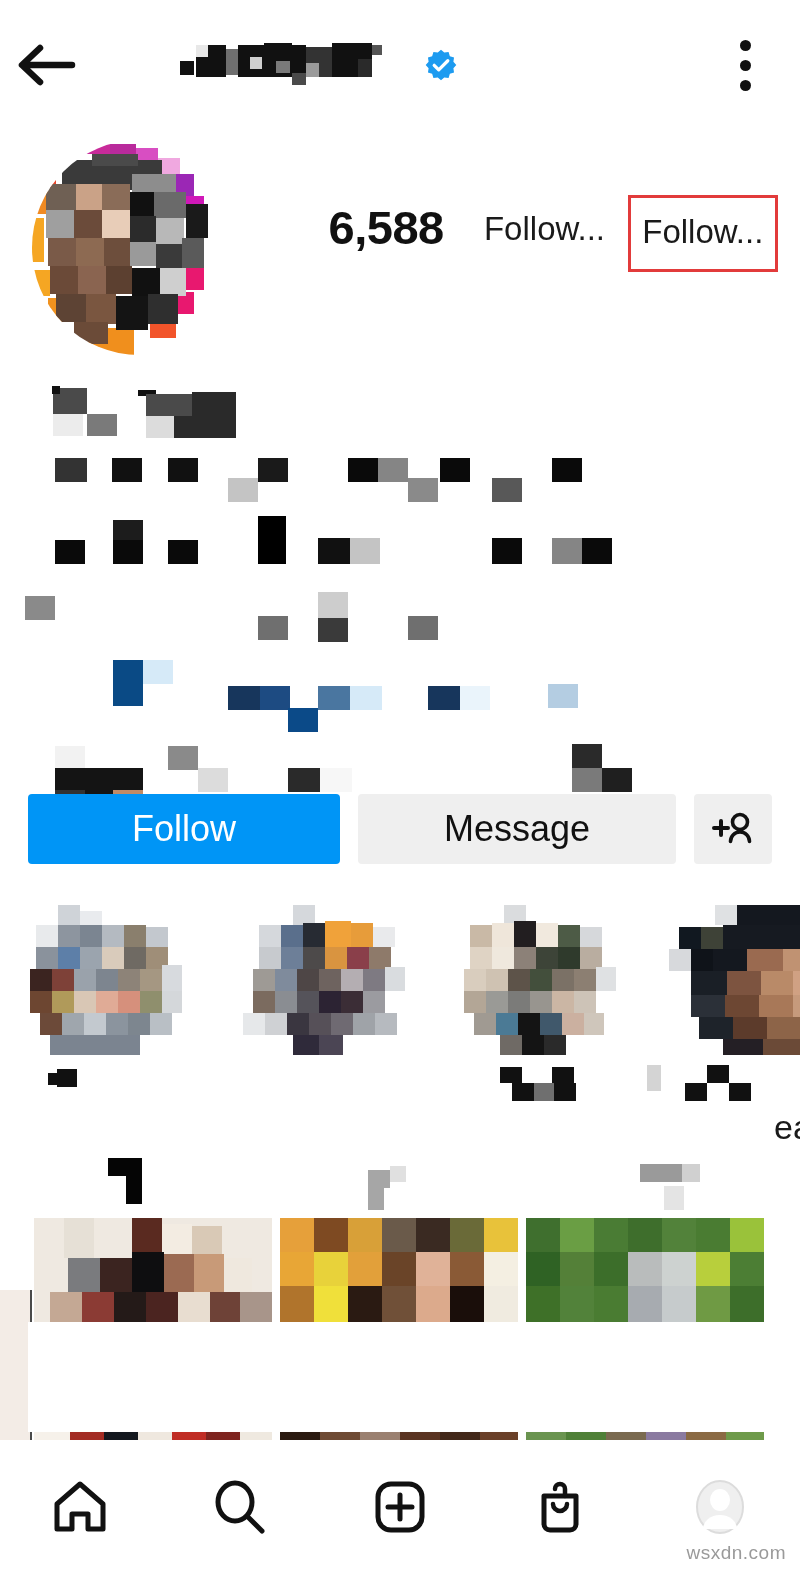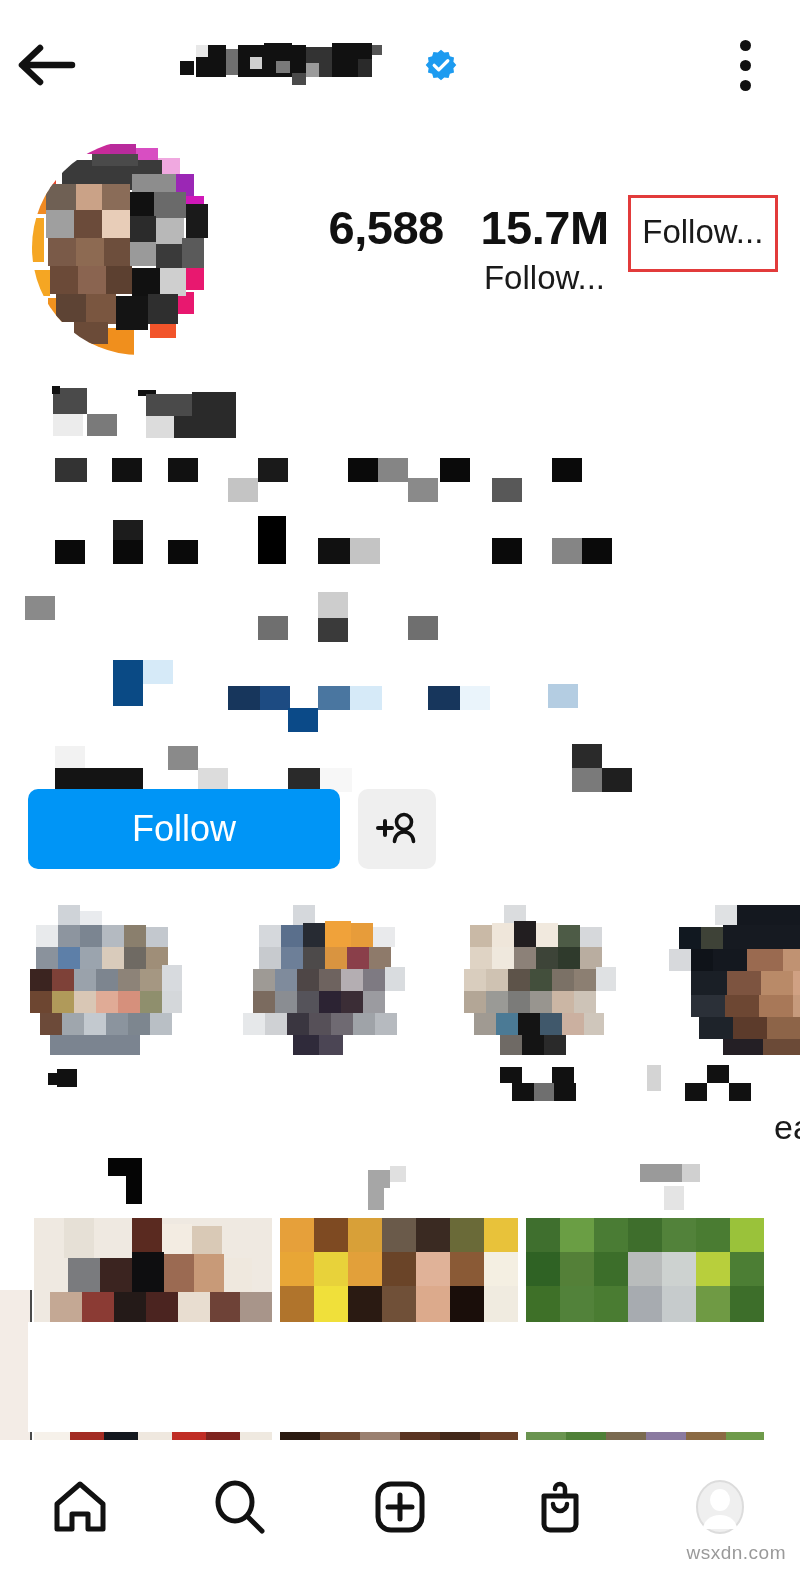--- a/index.html
+++ b/index.html
@@ -50,21 +50,21 @@
   
   .bio { position: absolute; top: 378px; left: 0; width: 800px; height: 390px; }
   .px { position: absolute; }
 
   
   .actions {
     position: absolute; top: 785px; left: 0; width: 800px; height: 88px;
     display: flex; align-items: center; gap: 18px; padding: 0 28px;
   }
   .btn {
-    height: 80px; border-radius: 10px; display: flex; align-items: center;
+    height: 70px; border-radius: 4px; display: flex; align-items: center;
     justify-content: center; font-size: 36px; border: none; cursor: pointer;
   }
   .btn-follow { flex: 0 0 312px; background: #0095F6; color: #fff; }
   .btn-message { flex: 1; background: #efefef; color: #111; }
   .btn-icon { flex: 0 0 78px; background: #efefef; }
 
   
   .highlights {
     position: absolute; top: 905px; left: 0; width: 800px; height: 205px;
     display: flex; align-items: flex-start; padding-left: 30px; gap: 38px;
@@ -200,21 +200,20 @@
         <i class="px" style="left:116px;top:154px;width:30px;height:30px;background:#2f2f2f"></i>
         <i class="px" style="left:42px;top:182px;width:34px;height:22px;background:#6b4b38"></i>
       </div>
     </div>
 
     <div class="stats">
       <div class="stat">
         <div class="num">6,588</div>
       </div>
       <div class="stat">
-        <div class="num">15.7M</div>
         <div class="lbl">Follow...</div>
       </div>
       <div class="stat highlight" style="border-color: rgb(226, 59, 59);">
         <div class="lbl">Follow...</div>
       </div>
     </div>
   </div>
 
   <div class="bio">
 
@@ -279,20 +278,21 @@
     <i class="px" style="left:230px;top:436px;width:30px;height:22px;background:#6f6f6f"></i>
     <i class="px" style="left:288px;top:390px;width:32px;height:24px;background:#2a2a2a"></i>
     <i class="px" style="left:320px;top:390px;width:32px;height:24px;background:#f7f7f7"></i>
     <i class="px" style="left:572px;top:366px;width:30px;height:24px;background:#2a2a2a"></i>
     <i class="px" style="left:572px;top:390px;width:30px;height:24px;background:#7a7a7a"></i>
     <i class="px" style="left:602px;top:390px;width:30px;height:24px;background:#1f1f1f"></i>
   </div>
 
   <div class="actions">
     <button class="btn btn-follow" style="background: rgb(0, 149, 246);">Follow</button>
+    <button class="btn btn-message" style="background: rgb(239, 239, 239);">Message</button>
     <button class="btn btn-icon" style="background: rgb(239, 239, 239);">
       <svg width="46" height="40" viewBox="0 0 46 40">
         <path d="M4 19 H18 M11 12 V26" stroke="#111" stroke-width="4" stroke-linecap="round"></path>
         <circle cx="30" cy="13" r="7.5" stroke="#111" stroke-width="3.6" fill="none"></circle>
         <path d="M20.5 32.5 a9.5 9.5 0 0 1 19 0" stroke="#111" stroke-width="3.6" fill="none" stroke-linecap="round"></path>
       </svg>
     </button>
   </div>
 
   <div class="highlights">

